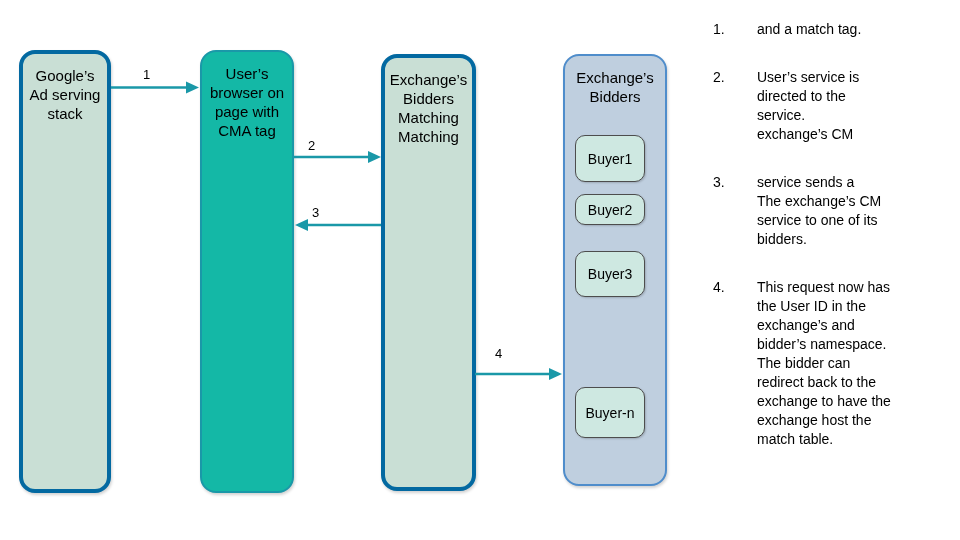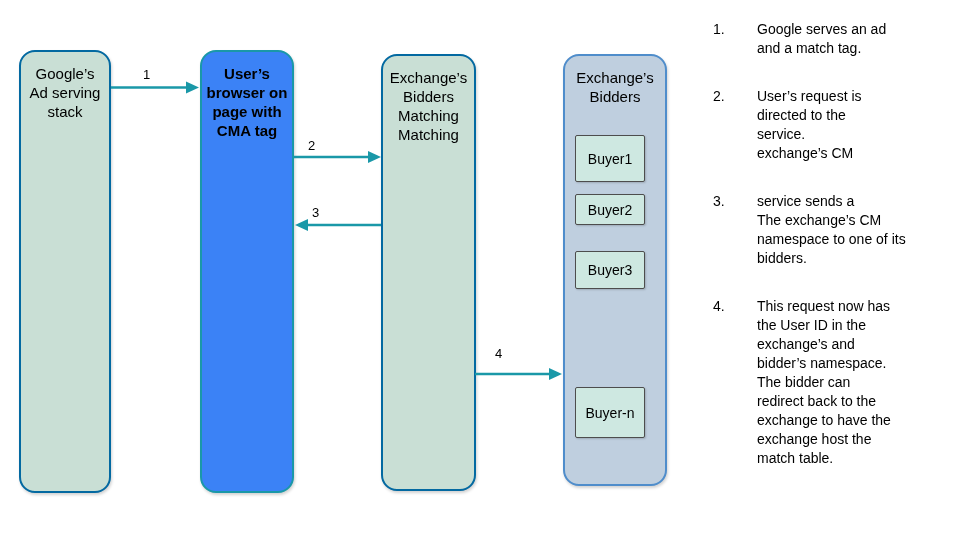--- a/index.html
+++ b/index.html
@@ -14,26 +14,25 @@
     overflow: hidden;
   }
   .node {
     position: absolute;
     border-radius: 16px;
     box-sizing: border-box;
     box-shadow: 1px 2px 3px rgba(0,0,0,0.18);
   }
   .node-teal {
     background: #c9dfd5;
-    border: 2px solid #0369a1;
+    border: 4px solid #0369a1;
   }
   .node-bluegray {
-    background: #3b82f6;
+    background: #14b8a6;
     border: 2px solid #1a98a8;
-    font-weight: bold;
   }
   .node-bidders {
     background: #bfcfdf;
     border: 2px solid #4f8dcb;
   }
   .node-title {
     padding-top: 12px;
     text-align: center;
     font-size: 15px;
     line-height: 19px;
@@ -42,31 +41,31 @@
   #node-google   { left: 19px;  top: 50px; width: 92px;  height: 443px; }
   #node-browser  { left: 200px; top: 50px; width: 94px;  height: 443px; }
   #node-cm       { left: 381px; top: 54px; width: 95px;  height: 437px; }
   #node-bidders  { left: 563px; top: 54px; width: 104px; height: 432px; }
   .buyer-box {
     position: absolute;
     left: 10px;
     width: 70px;
     background: #cee8e1;
     border: 1.5px solid #4d4d4d;
-    border-radius: 2px;
+    border-radius: 10px;
     box-sizing: border-box;
     display: flex;
     align-items: center;
     justify-content: center;
     font-size: 14px;
     box-shadow: 1px 1px 2px rgba(0,0,0,0.18);
   }
   #buyer-1 { top: 79px;  height: 47px; }
   #buyer-2 { top: 138px; height: 31px; }
-  #buyer-3 { top: 195px; height: 38px; }
+  #buyer-3 { top: 195px; height: 46px; }
   #buyer-n { top: 331px; height: 51px; }
   .arrows-layer {
     position: absolute;
     left: 0; top: 0;
     width: 960px; height: 540px;
     pointer-events: none;
   }
   .arrow-label {
     position: absolute;
     font-size: 13px;
@@ -161,41 +160,40 @@
   <div class="arrow-label" id="arrow-label-1">1</div>
   <div class="arrow-label" id="arrow-label-2">2</div>
   <div class="arrow-label" id="arrow-label-3">3</div>
   <div class="arrow-label" id="arrow-label-4">4</div>
 
   <div class="notes-panel">
 
     <div class="note-item">
       <div class="note-number">1.</div>
       <div class="note-lines">
-        <span>Google serves an ad</span>
         <span>and a match tag.</span>
       </div>
     </div>
 
     <div class="note-item">
       <div class="note-number">2.</div>
       <div class="note-lines">
-        <span>User’s request is</span>
+        <span>User’s service is</span>
         <span>directed to the</span>
         <span>service.</span>
         <span>exchange’s CM</span>
       </div>
     </div>
 
     <div class="note-item">
       <div class="note-number">3.</div>
       <div class="note-lines">
         <span>service sends a</span>
         <span>The exchange’s CM</span>
-        <span>namespace to one of its</span>
+        <span>service to one of its</span>
         <span>bidders.</span>
       </div>
     </div>
 
     <div class="note-item">
       <div class="note-number">4.</div>
       <div class="note-lines">
         <span>This request now has</span>
         <span>the User ID in the</span>
         <span>exchange’s and</span>

